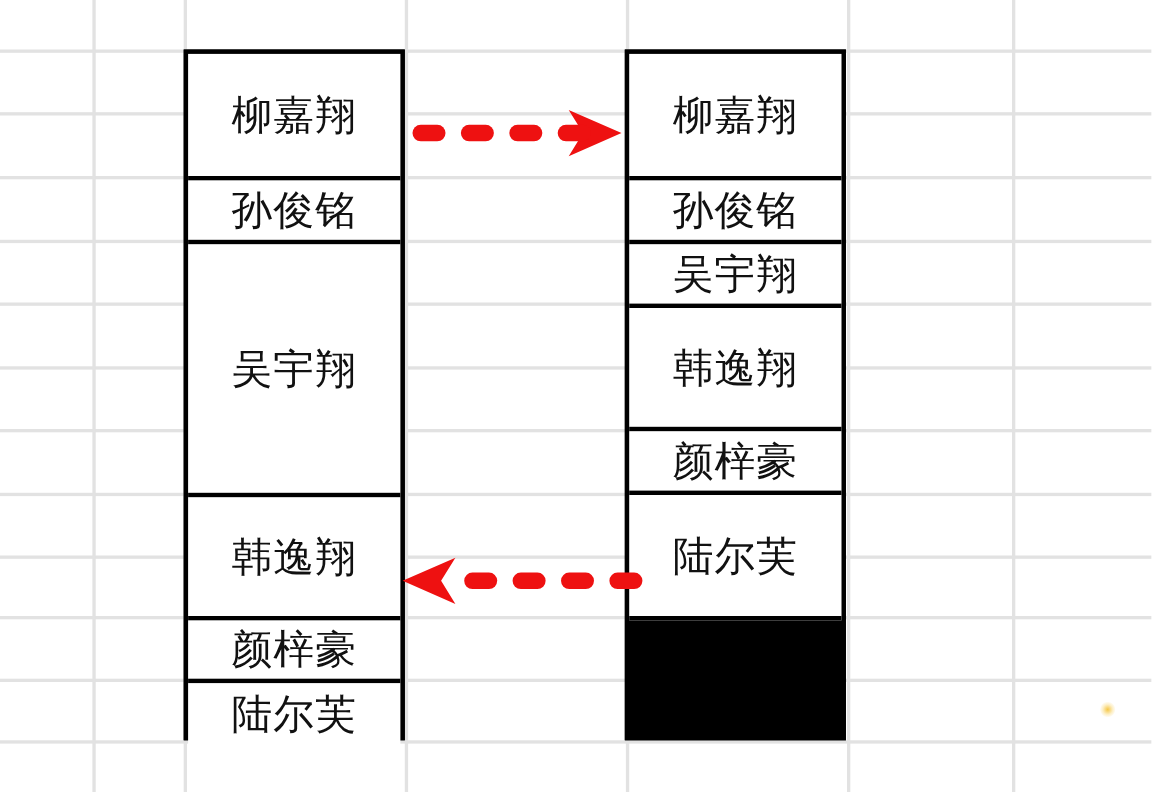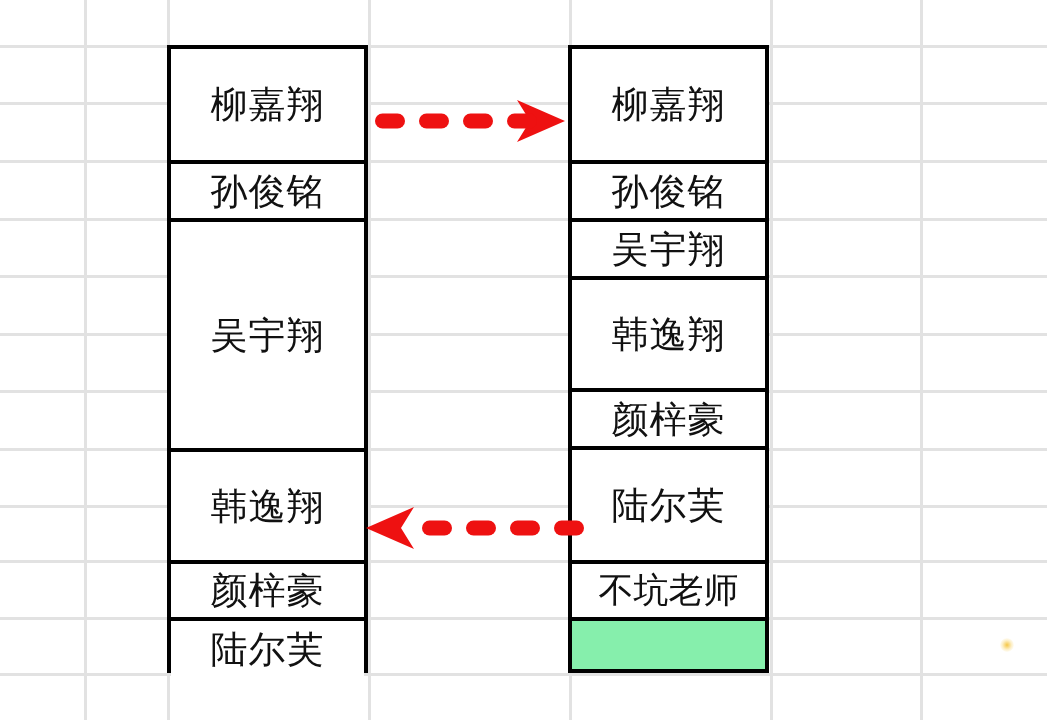--- a/index.html
+++ b/index.html
@@ -41,21 +41,21 @@
     width: 3px;
     height: 720px;
     background: #e2e2e2;
   }
 
   
   .name-table {
     position: absolute;
     box-sizing: border-box;
     border: 4px solid #000000;
-    background: #86efac;
+    background: #000000;
   }
   .name-cell {
     position: absolute;
     left: 0;
     box-sizing: border-box;
     display: flex;
     align-items: center;
     justify-content: center;
     background: #ffffff;
     border-bottom: 4px solid #000000;
@@ -151,23 +151,20 @@
       </div>
       <div class="name-cell" style="top: 231px; height: 112px; border-bottom-color: rgb(0, 0, 0);">
         <span>韩逸翔</span>
       </div>
       <div class="name-cell" style="top: 343px; height: 58px; border-bottom-color: rgb(0, 0, 0);">
         <span>颜梓豪</span>
       </div>
       <div class="name-cell" style="top: 401px; height: 114px; border-bottom-color: rgb(0, 0, 0);">
         <span>陆尔芙</span>
       </div>
-      <div class="name-cell" style="top: 515px; height: 57px; border-bottom-color: rgb(0, 0, 0);">
-        <span class="long">不坑老师</span>
-      </div>
     </div>
 
   <svg class="arrow-svg" id="arrow-right-top" width="190" height="46" viewBox="0 0 190 46" style="left: 375px; top: 98px;">
       <g fill="#ee1111">
         <path d="M 190 23 L 142 2 L 155 23 L 142 44 Z"></path>
         <rect x="0" y="15.5" width="30" height="15" rx="7.5"></rect>
         <rect x="44" y="15.5" width="30" height="15" rx="7.5"></rect>
         <rect x="88" y="15.5" width="30" height="15" rx="7.5"></rect>
         <rect x="132" y="15.5" width="30" height="15" rx="7.5"></rect>
       </g>

